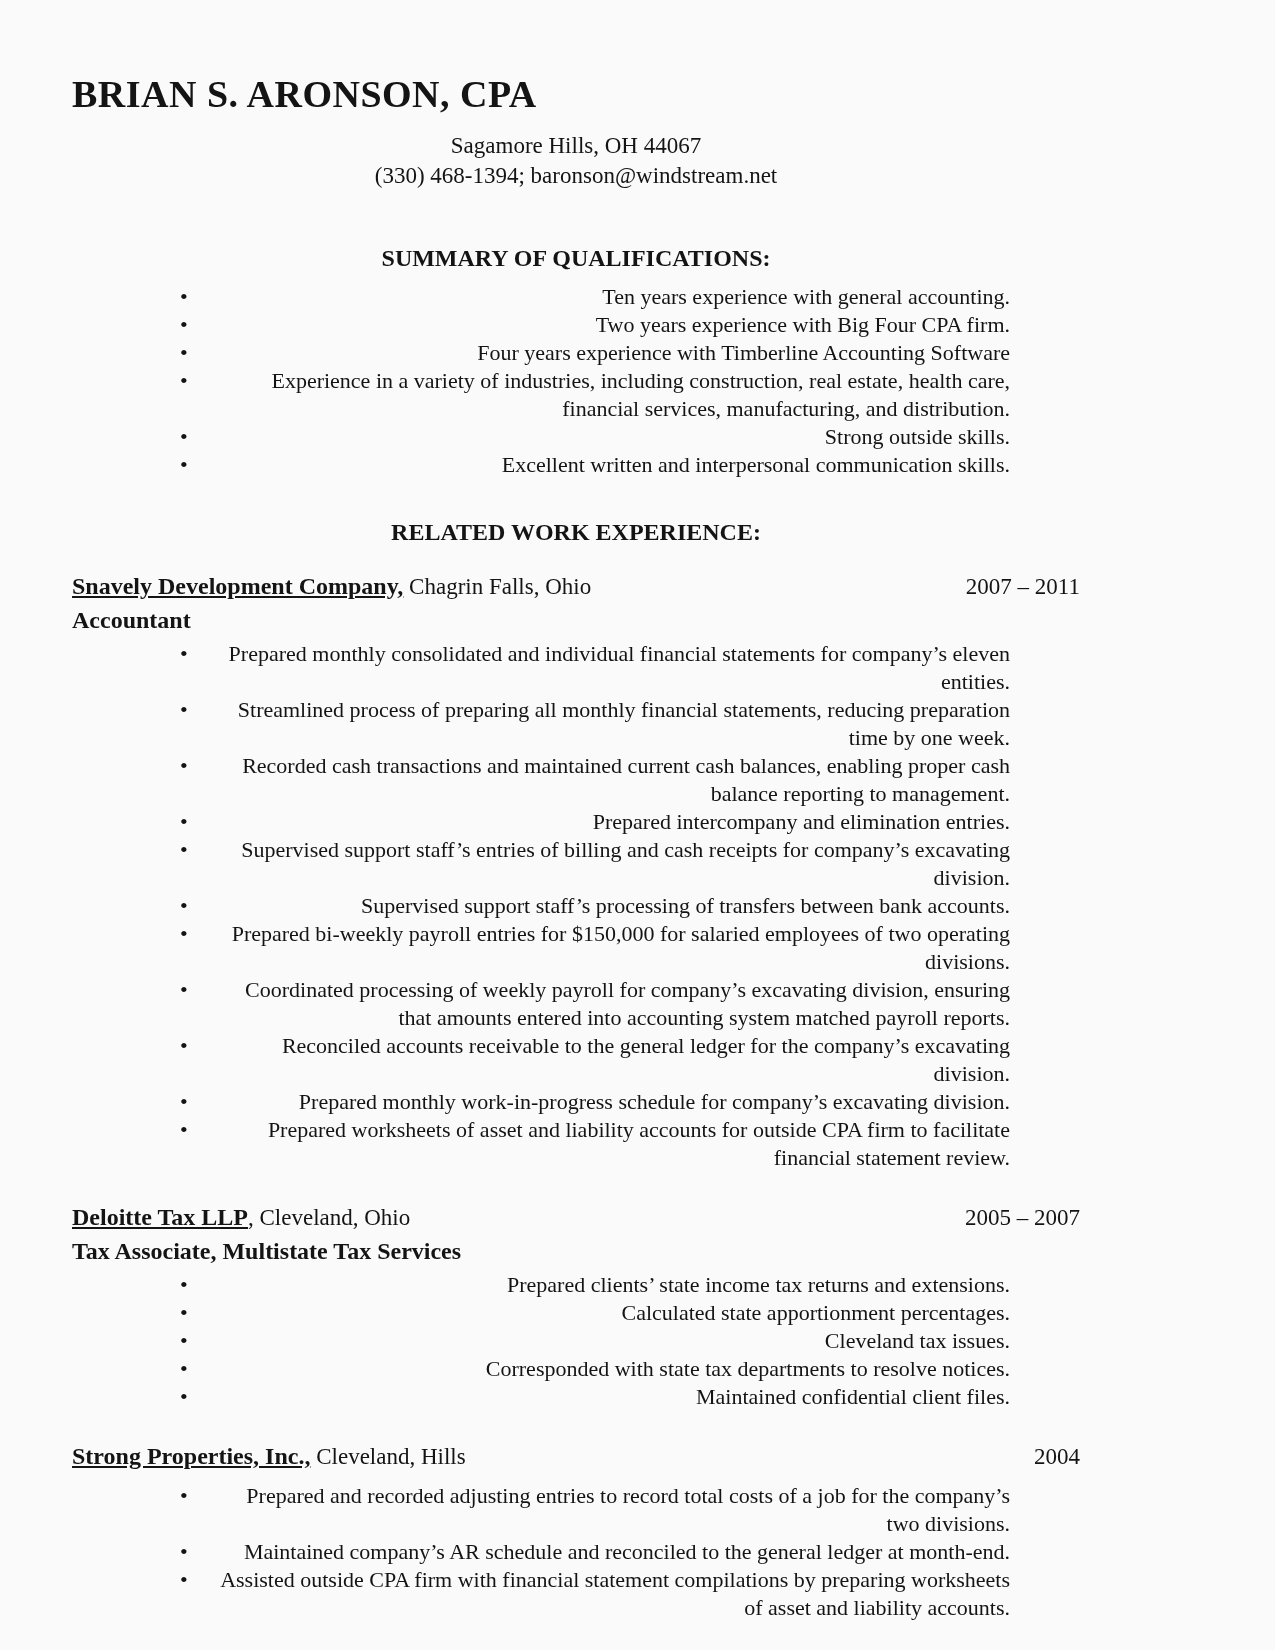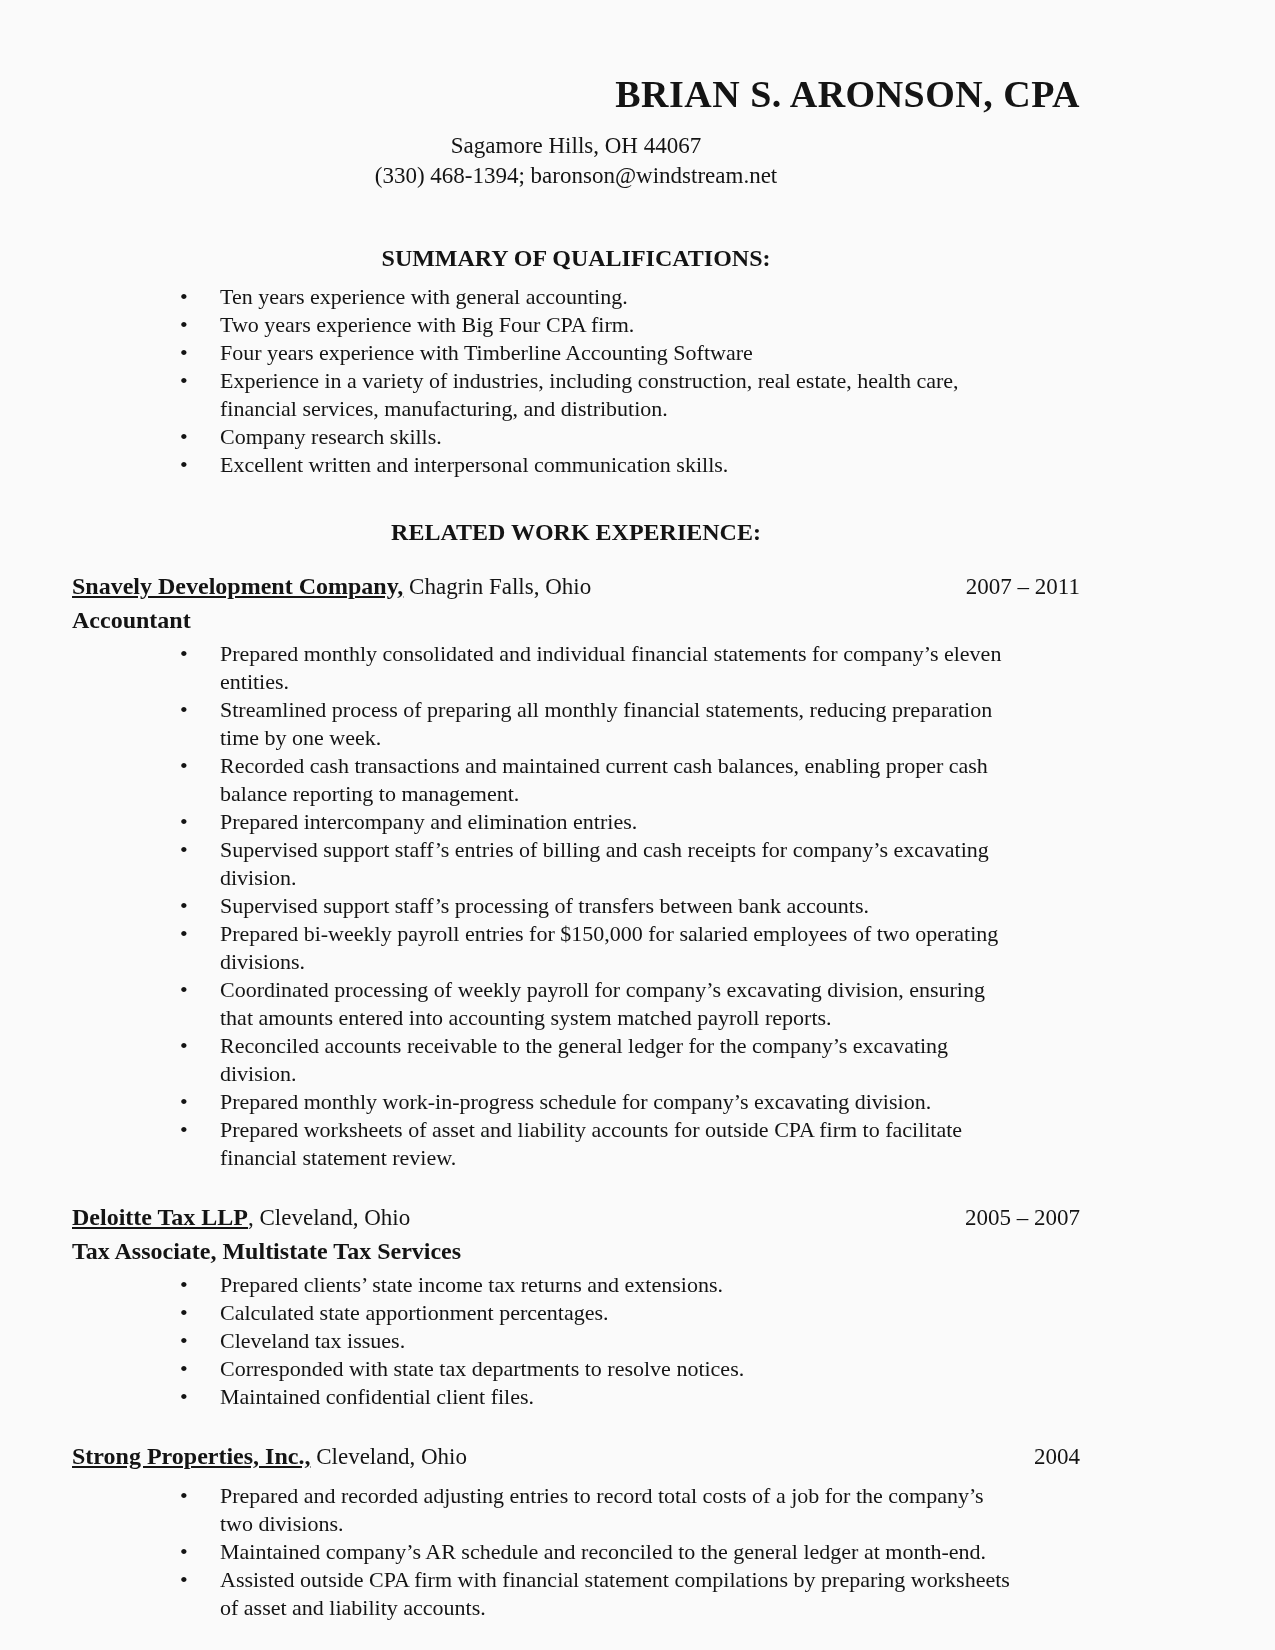--- a/index.html
+++ b/index.html
@@ -11,21 +11,21 @@
     font-family: "Liberation Serif", "DejaVu Serif", serif;
     overflow: hidden;
   }
   .page {
     box-sizing: border-box;
     width: 1275px;
     height: 1650px;
     padding: 73px 195px 0 72px; 
   }
   .name {
-    text-align: right;
+    text-align: left;
     font-size: 38px;
     font-weight: bold;
     line-height: 42px;
     letter-spacing: 0.5px;
     white-space: nowrap;
   }
   .contact-block {
     margin-top: 16px;
     text-align: center;
     font-size: 23px;
@@ -36,20 +36,21 @@
     font-weight: bold;
     line-height: 30px;
     text-align: center;
   }
   .heading-summary { margin-top: 52px; }
   .heading-experience { margin-top: 38px; }
   ul.bullets {
     margin: 10px 0 0 0;
     padding: 0 70px 0 108px; 
     list-style: none;
+    text-align: right;
   }
   ul.bullets li {
     position: relative;
     padding-left: 40px;
     font-size: 22px;
     line-height: 28px;
   }
   ul.bullets li::before {
     content: "\2022";
     position: absolute;
@@ -92,21 +93,21 @@
     <div>(330) 468-1394; baronson@windstream.net</div>
   </div>
 
   <div class="section-heading heading-summary">SUMMARY OF QUALIFICATIONS:</div>
 
   <ul class="bullets">
     <li>Ten years experience with general accounting.</li>
     <li>Two years experience with Big Four CPA firm.</li>
     <li>Four years experience with Timberline Accounting Software</li>
     <li>Experience in a variety of industries, including construction, real estate, health care, financial services, manufacturing, and distribution.</li>
-    <li>Company research skills.</li>
+    <li>Strong outside skills.</li>
     <li>Excellent written and interpersonal communication skills.</li>
   </ul>
 
   <div class="section-heading heading-experience">RELATED WORK EXPERIENCE:</div>
 
   <div class="job">
     <div class="job-header">
       <div><span class="company">Snavely Development Company,</span><span class="company-rest"> Chagrin Falls, Ohio</span></div>
       <div class="job-dates">2007 – 2011</div>
     </div>
@@ -136,21 +137,21 @@
       <li>Prepared clients’ state income tax returns and extensions.</li>
       <li>Calculated state apportionment percentages.</li>
       <li>Cleveland tax issues.</li>
       <li>Corresponded with state tax departments to resolve notices.</li>
       <li>Maintained confidential client files.</li>
     </ul>
   </div>
 
   <div class="job">
     <div class="job-header">
-      <div><span class="company">Strong Properties, Inc.,</span><span class="company-rest"> Cleveland, Ohio</span></div>
+      <div><span class="company">Strong Properties, Inc.,</span><span class="company-rest"> Cleveland, Hills</span></div>
       <div class="job-dates">2004</div>
     </div>
     <ul class="bullets">
       <li>Prepared and recorded adjusting entries to record total costs of a job for the company’s two divisions.</li>
       <li>Maintained company’s AR schedule and reconciled to the general ledger at month-end.</li>
       <li>Assisted outside CPA firm with financial statement compilations by preparing worksheets of asset and liability accounts.</li>
     </ul>
   </div>
 
 </div>

